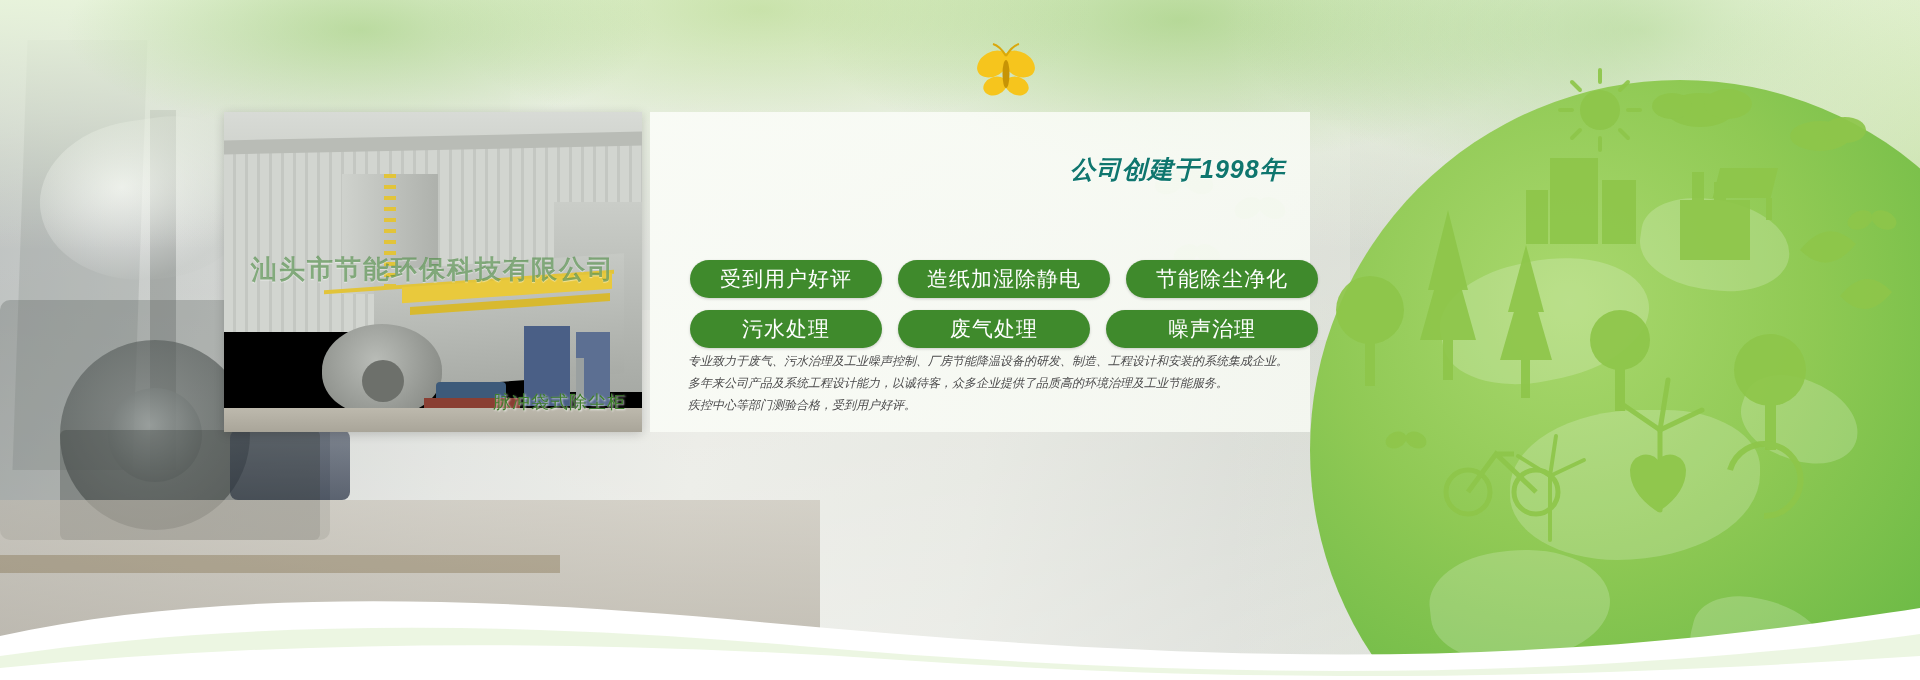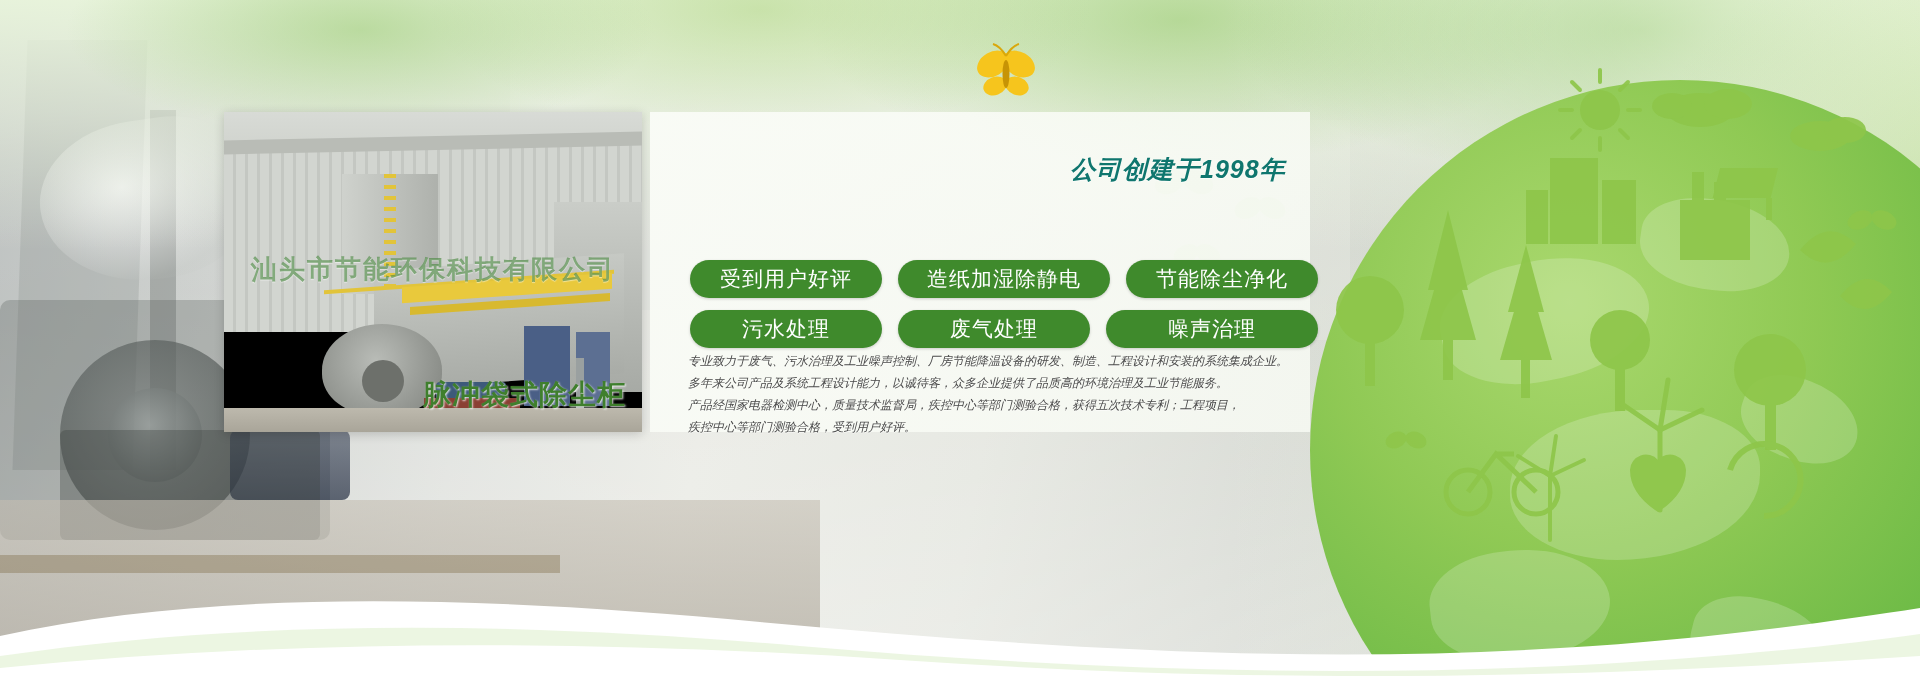--- a/index.html
+++ b/index.html
@@ -132,21 +132,21 @@
   .ph-railing{left:100px;top:168px;width:290px;height:4px;background:#e2c43a;transform:skewY(-4deg);}
 
   .ph-watermark{
     position:absolute;left:8px;top:140px;width:402px;text-align:center;
     font-size:26px;font-weight:700;color:rgba(70,132,60,.62);
     letter-spacing:2px;white-space:nowrap;
     text-shadow:0 1px 1px rgba(255,255,255,.5);
   }
   .ph-caption{
     position:absolute;right:16px;bottom:18px;
-    font-size:28px;font-weight:700;color:#3f7f2d;
+    font-size:18px;font-weight:400;color:#3f7f2d;
     text-shadow:1px 1px 2px rgba(255,255,255,.85);
     letter-spacing:1px;white-space:nowrap;
   }
 
   
   .panel{
     position:absolute;left:650px;top:112px;width:660px;height:320px;
     background:linear-gradient(135deg,rgba(250,252,247,.94),rgba(247,250,243,.86));
   }
 
@@ -405,21 +405,20 @@
       <div class="tag-row">
         <span class="tag w1">污水处理</span>
         <span class="tag w3">废气处理</span>
         <span class="tag w2">噪声治理</span>
       </div>
     </div>
 
     <div class="desc">
       <div>专业致力于废气、污水治理及工业噪声控制、厂房节能降温设备的研发、制造、工程设计和安装的系统集成企业。</div>
       <div>多年来公司产品及系统工程设计能力，以诚待客，众多企业提供了品质高的环境治理及工业节能服务。</div>
-      <div>产品经国家电器检测中心，质量技术监督局，疾控中心等部门测验合格，获得五次技术专利；工程项目，</div>
       <div>疾控中心等部门测验合格，受到用户好评。</div>
     </div>
   </div>
 
   <svg class="wave" viewBox="0 0 1920 120" preserveAspectRatio="none">
     <path d="M0 76 C 220 28, 480 36, 760 62 C 1040 88, 1300 104, 1560 88 C 1700 80, 1830 62, 1920 48 L1920 120 L0 120 Z" fill="#ffffff"></path>
     <path d="M0 96 C 260 58, 520 62, 800 86 C 1080 110, 1340 118, 1600 104 C 1740 96, 1850 84, 1920 74 L1920 120 L0 120 Z" fill="#e9f4dd" opacity="0.85"></path>
     <path d="M0 108 C 300 78, 600 80, 900 100 C 1200 120, 1500 124, 1920 96 L1920 120 L0 120 Z" fill="#ffffff"></path>
   </svg>
 

